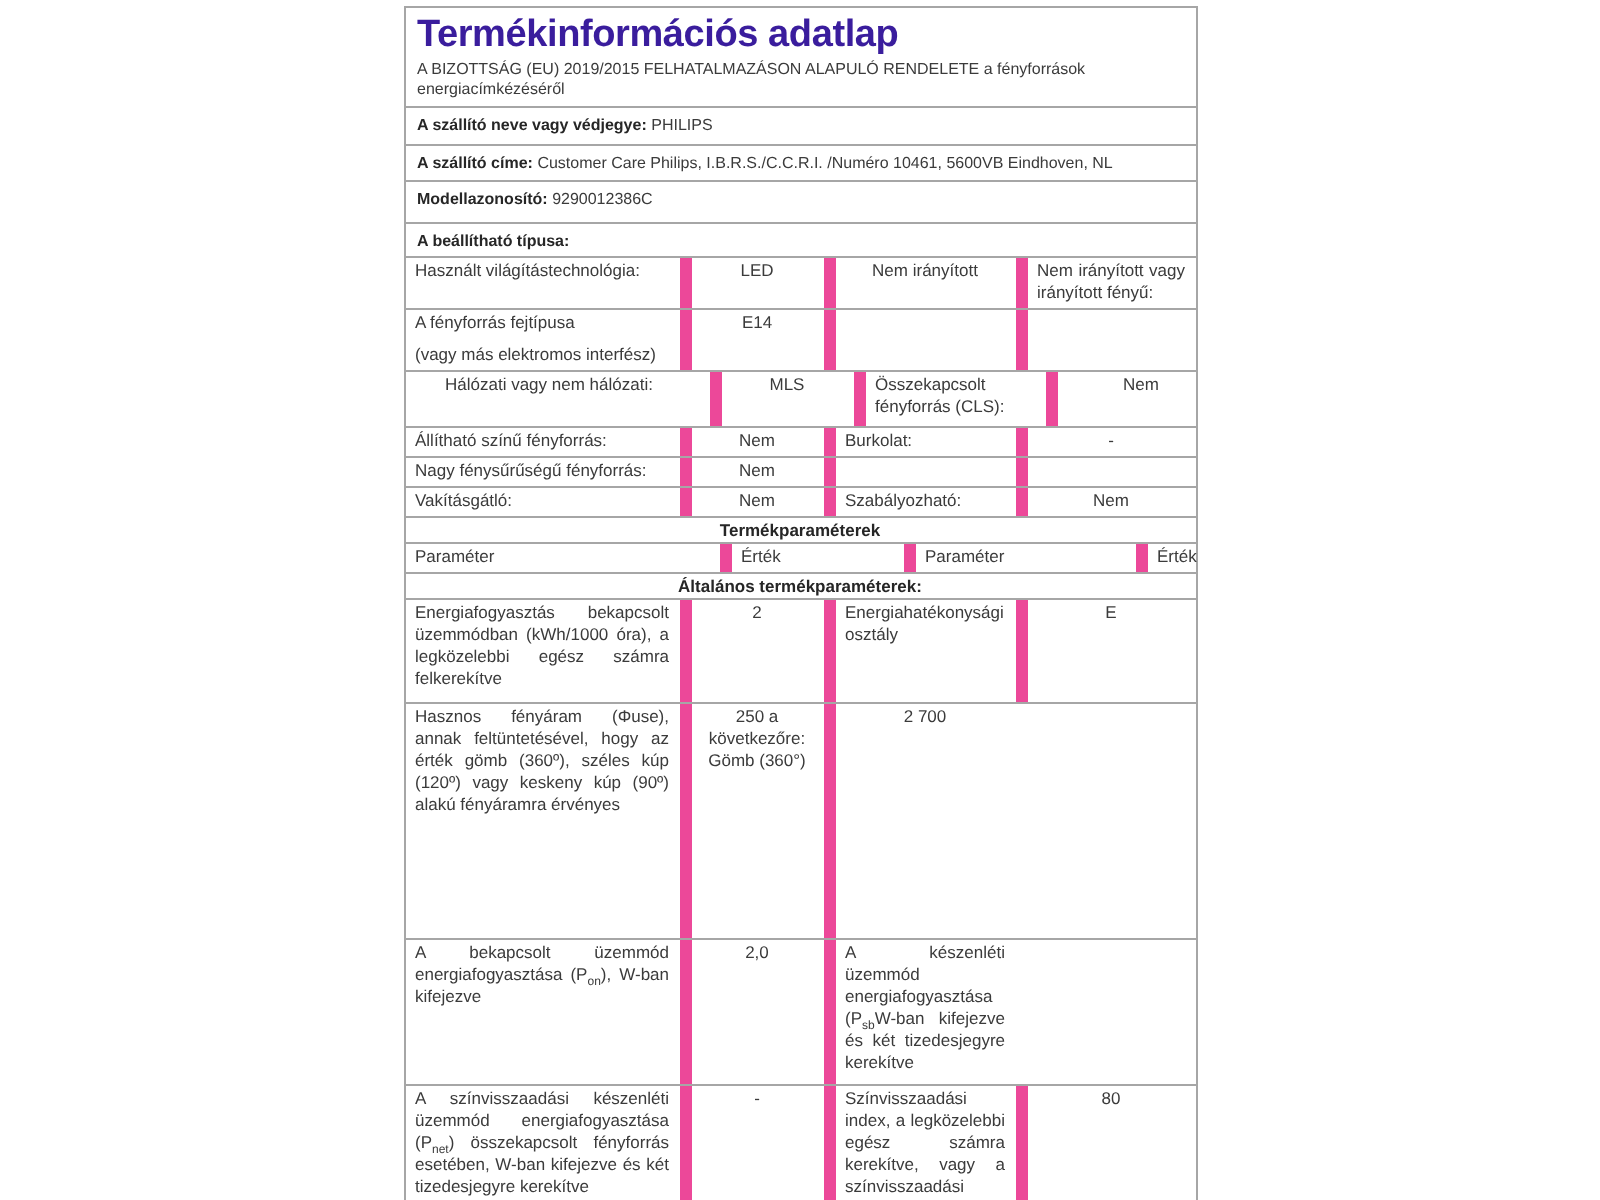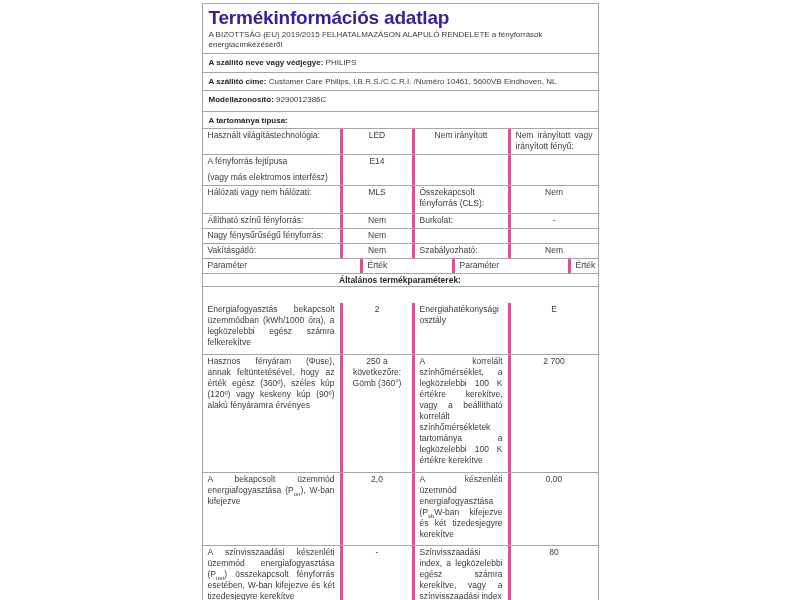--- a/index.html
+++ b/index.html
@@ -48,33 +48,33 @@
     grid-template-columns: 137px 72px 96px 90px;
     border-bottom: 1px solid #a6a6a6;
   }
   .cell {
     padding: 1px 5px 2px;
     font-size: 8.5px;
     line-height: 11px;
     color: #3b3b3b;
     overflow: hidden;
   }
-  .cell + .cell { border-left: 3px solid #ec4899; }
+  .cell + .cell { border-left: 6px solid #ec4899; }
   .just { text-align: justify; }
   .ctr  { text-align: center; }
   .para2 { margin-top: 5px; }
 
   .rw1 { min-height: 25px; }
   .rw2 { min-height: 29px; }
-  .rw3 { min-height: 28px; }
+  .rw3 { min-height: 28px; padding-left: 15px; }
   .rw4 { min-height: 13px; }
   .rw5 { min-height: 12px; }
   .rw6 { min-height: 15px; }
   .hdr-row { min-height: 13px; gap: 20px; }
-  .rwa { min-height: 52px; margin-top: 16px; }
+  .rwa { min-height: 52px; }
   .rwb { min-height: 118px; }
   .rwc { min-height: 73px; }
   .rwd { min-height: 61px; }
 
   .sec-row {
     border-bottom: 1px solid #a6a6a6;
     text-align: center;
     font-size: 8.5px;
     line-height: 11px;
     padding: 1px 0 0;
@@ -104,21 +104,21 @@
       <span class="lbl">A szállító címe:</span>
       <span>Customer Care Philips, I.B.R.S./C.C.R.I. /Numéro 10461, 5600VB Eindhoven, NL</span>
     </div>
 
     <div class="block kv h-model">
       <span class="lbl">Modellazonosító:</span>
       <span>9290012386C</span>
     </div>
 
     <div class="block kv h-type">
-      <span class="lbl">A tartománya típusa:</span>
+      <span class="lbl">A beállítható típusa:</span>
     </div>
 
     <div class="grid-row rw1">
       <div class="cell just">Használt világítástechnológia:</div>
       <div class="cell ctr">LED</div>
       <div class="cell ctr">Nem irányított</div>
       <div class="cell just">Nem irányított vagy irányított fényű:</div>
     </div>
 
     <div class="grid-row rw2">
@@ -152,53 +152,52 @@
       <div class="cell ctr"></div>
     </div>
 
     <div class="grid-row rw6">
       <div class="cell just">Vakításgátló:</div>
       <div class="cell ctr">Nem</div>
       <div class="cell just">Szabályozható:</div>
       <div class="cell ctr">Nem</div>
     </div>
 
+    <div class="sec-row">Termékparaméterek</div>
 
     <div class="grid-row hdr-row">
       <div class="cell">Paraméter</div>
       <div class="cell">Érték</div>
       <div class="cell">Paraméter</div>
       <div class="cell">Érték</div>
     </div>
 
     <div class="sec-row">Általános termékparaméterek:</div>
 
     <div class="grid-row rwa">
       <div class="cell just">Energiafogyasztás bekapcsolt üzemmódban (kWh/1000 óra), a legközelebbi egész számra felkerekítve</div>
       <div class="cell ctr">2</div>
       <div class="cell just">Energiahatékonysági osztály</div>
       <div class="cell ctr">E</div>
     </div>
 
     <div class="grid-row rwb">
-      <div class="cell just">Hasznos fényáram (Φuse), annak feltüntetésével, hogy az érték egész (360º), széles kúp (120º) vagy keskeny kúp (90º) alakú fényáramra érvényes</div>
+      <div class="cell just">Hasznos fényáram (Φuse), annak feltüntetésével, hogy az érték gömb (360º), széles kúp (120º) vagy keskeny kúp (90º) alakú fényáramra érvényes</div>
       <div class="cell ctr">250 a következőre: Gömb (360°)</div>
-      <div class="cell just">A korrelált színhőmérséklet, a legközelebbi 100 K értékre kerekítve, vagy a beállítható korrelált színhőmérsékletek tartománya a legközelebbi 100 K értékre kerekítve</div>
       <div class="cell ctr">2 700</div>
     </div>
 
     <div class="grid-row rwc">
       <div class="cell just">
         <span>A bekapcsolt üzemmód energiafogyasztása (P</span><sub>on</sub><span>), W-ban kifejezve</span>
       </div>
       <div class="cell ctr">2,0</div>
       <div class="cell just">
         <span>A készenléti üzemmód energiafogyasztása (P</span><sub>sb</sub><span>W-ban kifejezve és két tizedesjegyre kerekítve</span>
       </div>
-      <div class="cell ctr">0,00</div>
     </div>
 
     <div class="grid-row rwd">
       <div class="cell just">
         <span>A színvisszaadási készenléti üzemmód energiafogyasztása (P</span><sub>net</sub><span>) összekapcsolt fényforrás esetében, W-ban kifejezve és két tizedesjegyre kerekítve</span>
       </div>
       <div class="cell ctr">-</div>
       <div class="cell just">Színvisszaadási index, a legközelebbi egész számra kerekítve, vagy a színvisszaadási index</div>
       <div class="cell ctr">80</div>
     </div>

